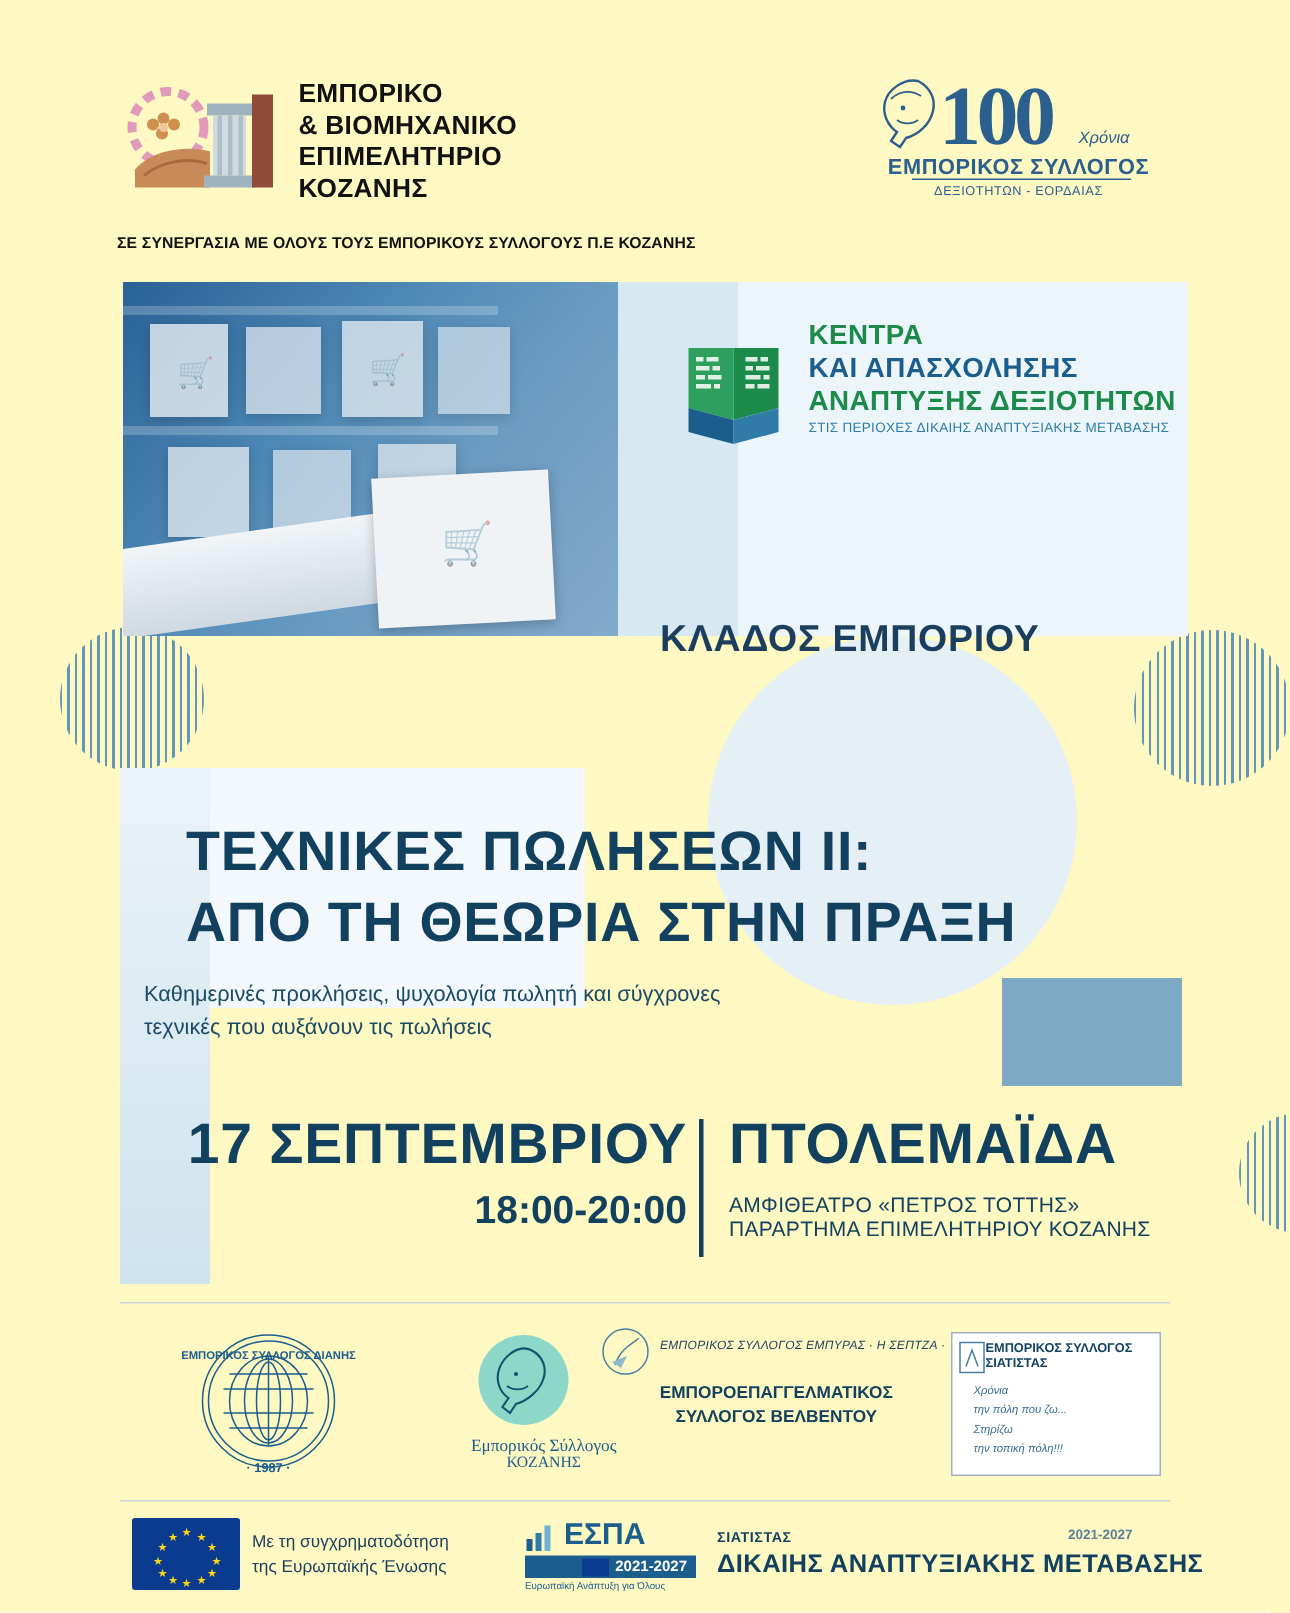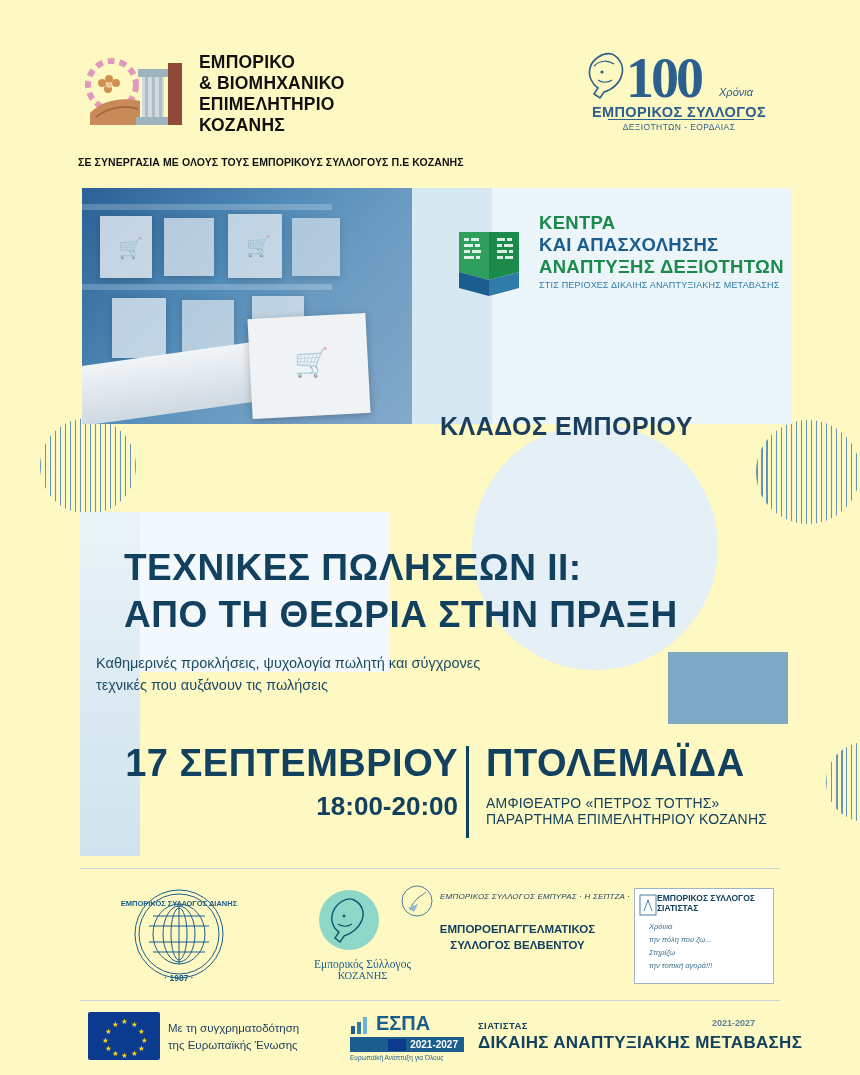--- a/index.html
+++ b/index.html
@@ -359,21 +359,21 @@
           <path d="M6 18 L10 7 L14 18" fill="none" stroke="#4a7fa3" stroke-width="1"></path>
         </svg>
         <div class="siat-title">
           <div>ΕΜΠΟΡΙΚΟΣ ΣΥΛΛΟΓΟΣ</div>
           <div>ΣΙΑΤΙΣΤΑΣ</div>
         </div>
         <div class="siat-lines">
           <div>Χρόνια</div>
           <div>την πόλη που ζω...</div>
           <div>Στηρίζω</div>
-          <div>την τοπική αγορά!!!</div>
+          <div>την τοπική πόλη!!!</div>
         </div>
       </div>
     </div>
   </div>
 
   <div class="hrule2"></div>
 
   <div class="footer">
     <div class="eu-flag">
       <span class="eu-star" style="left:33px; top:6px;">★</span>

